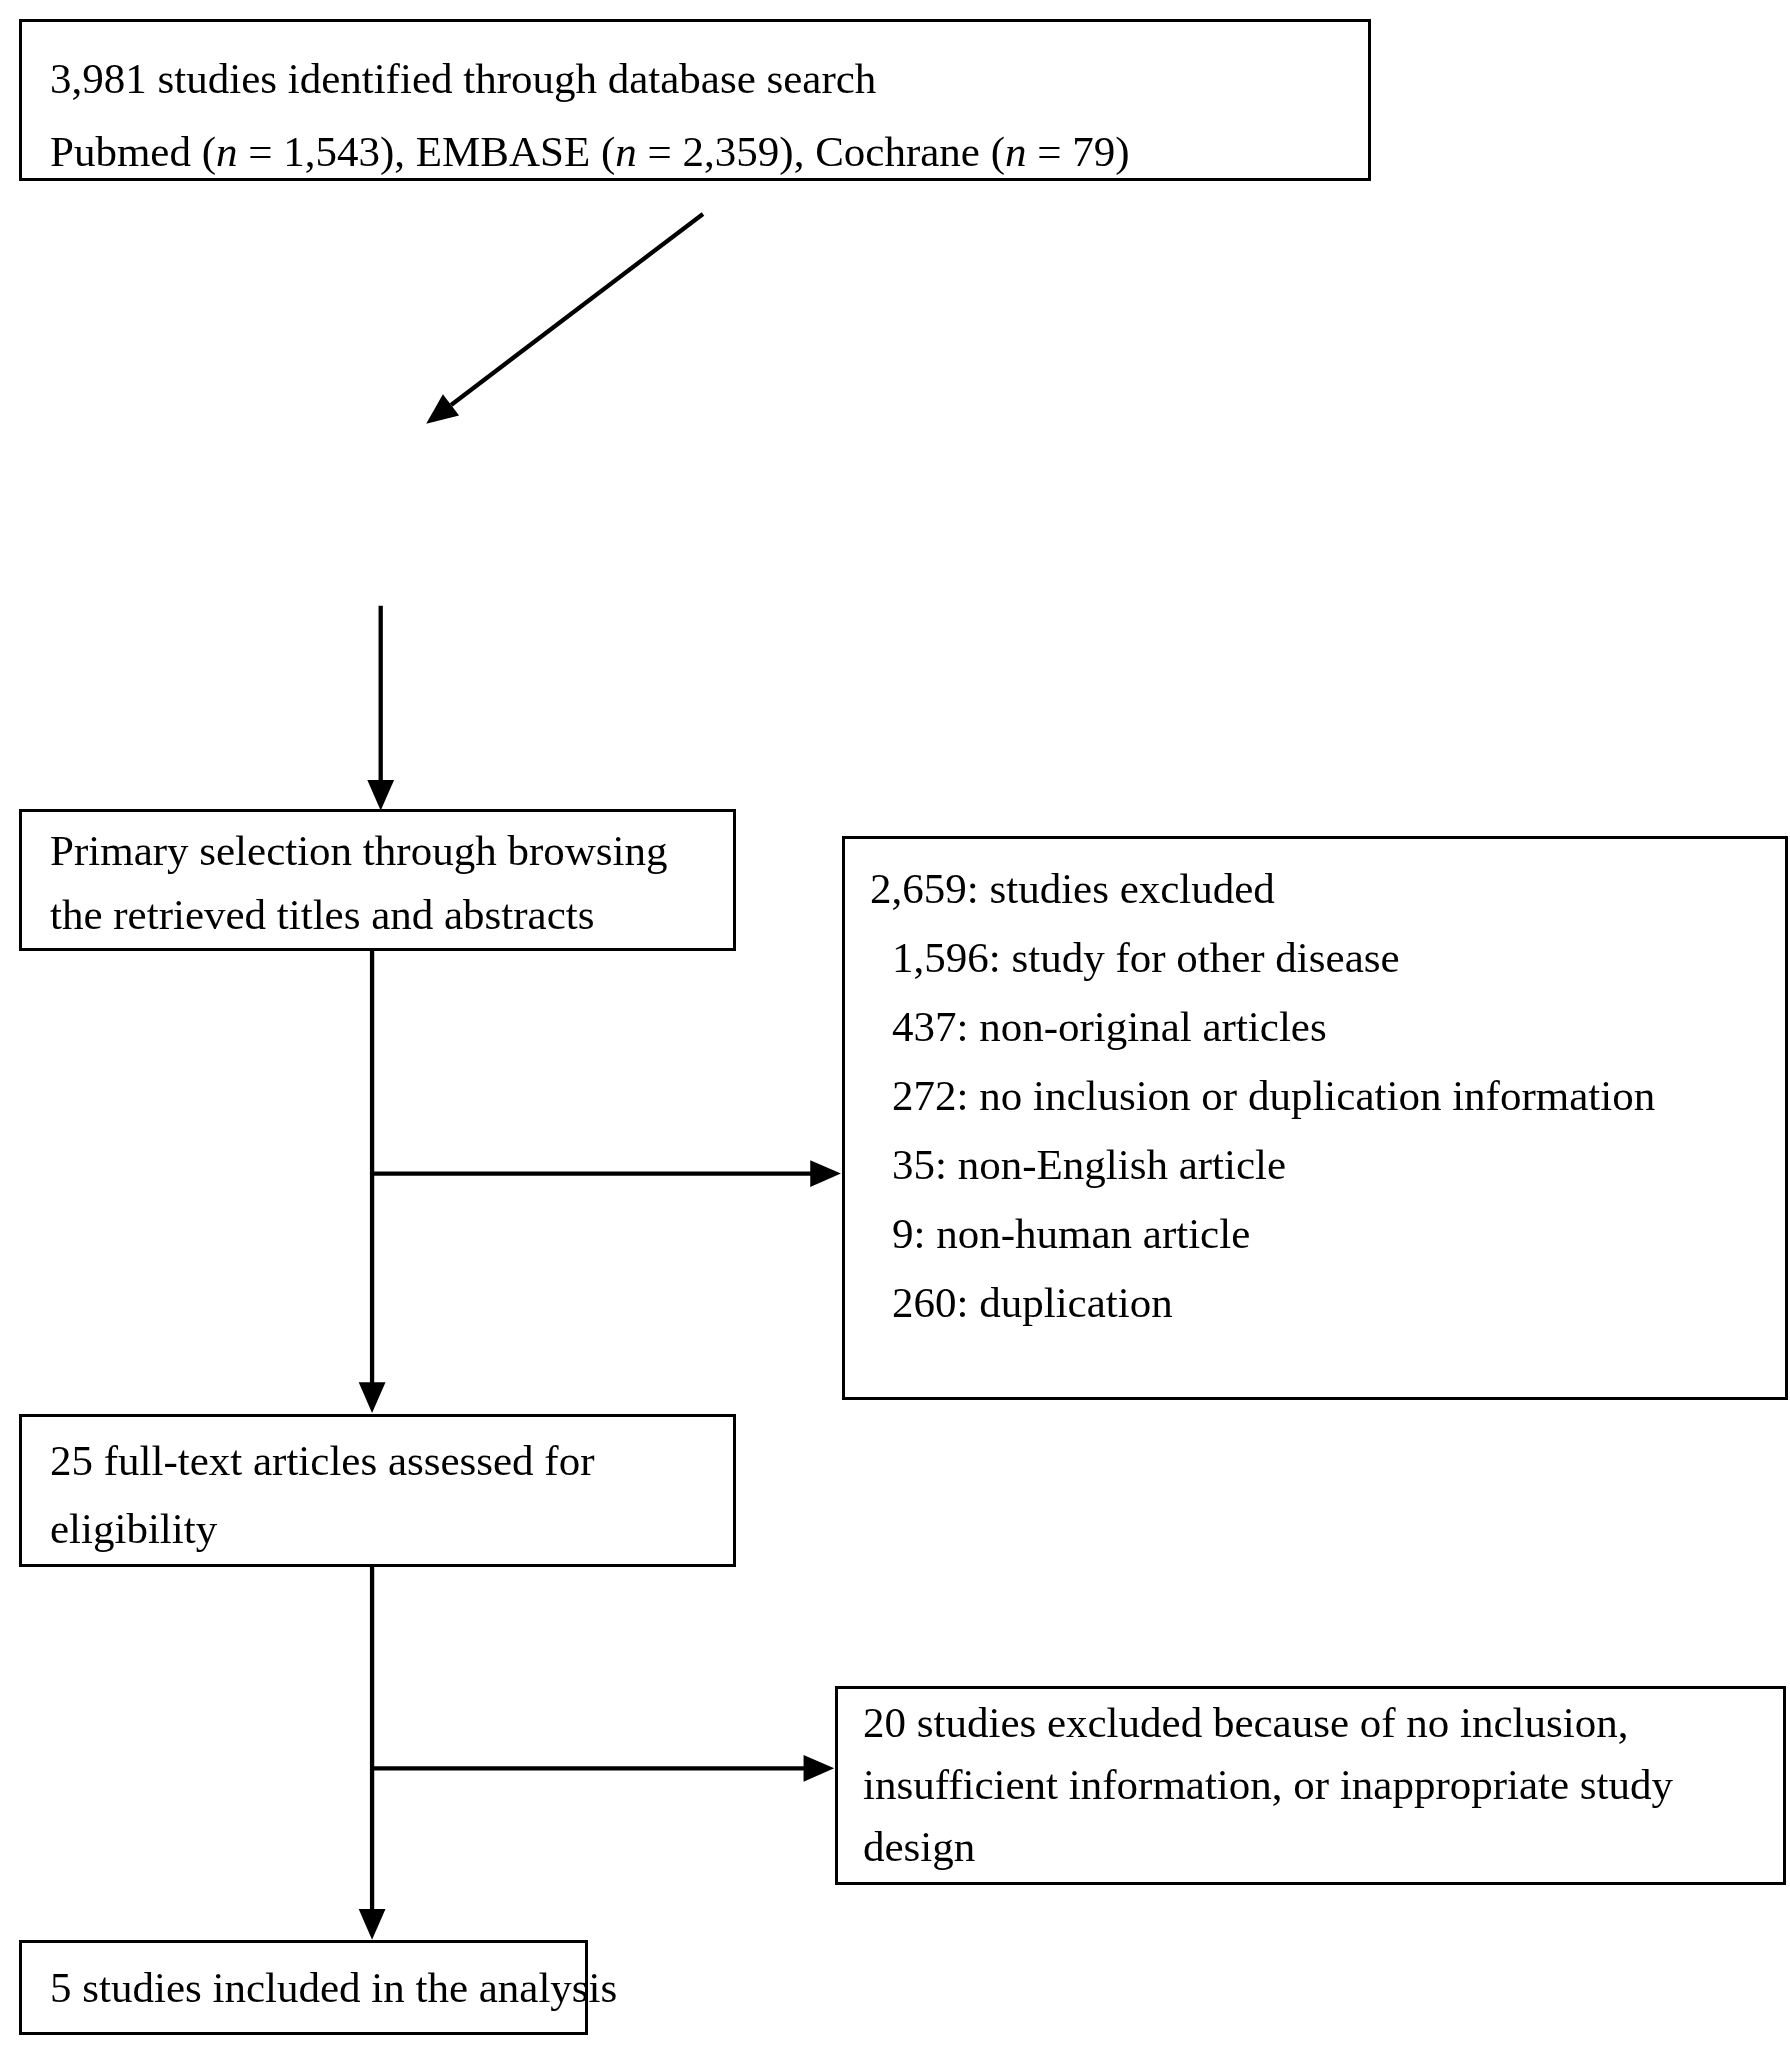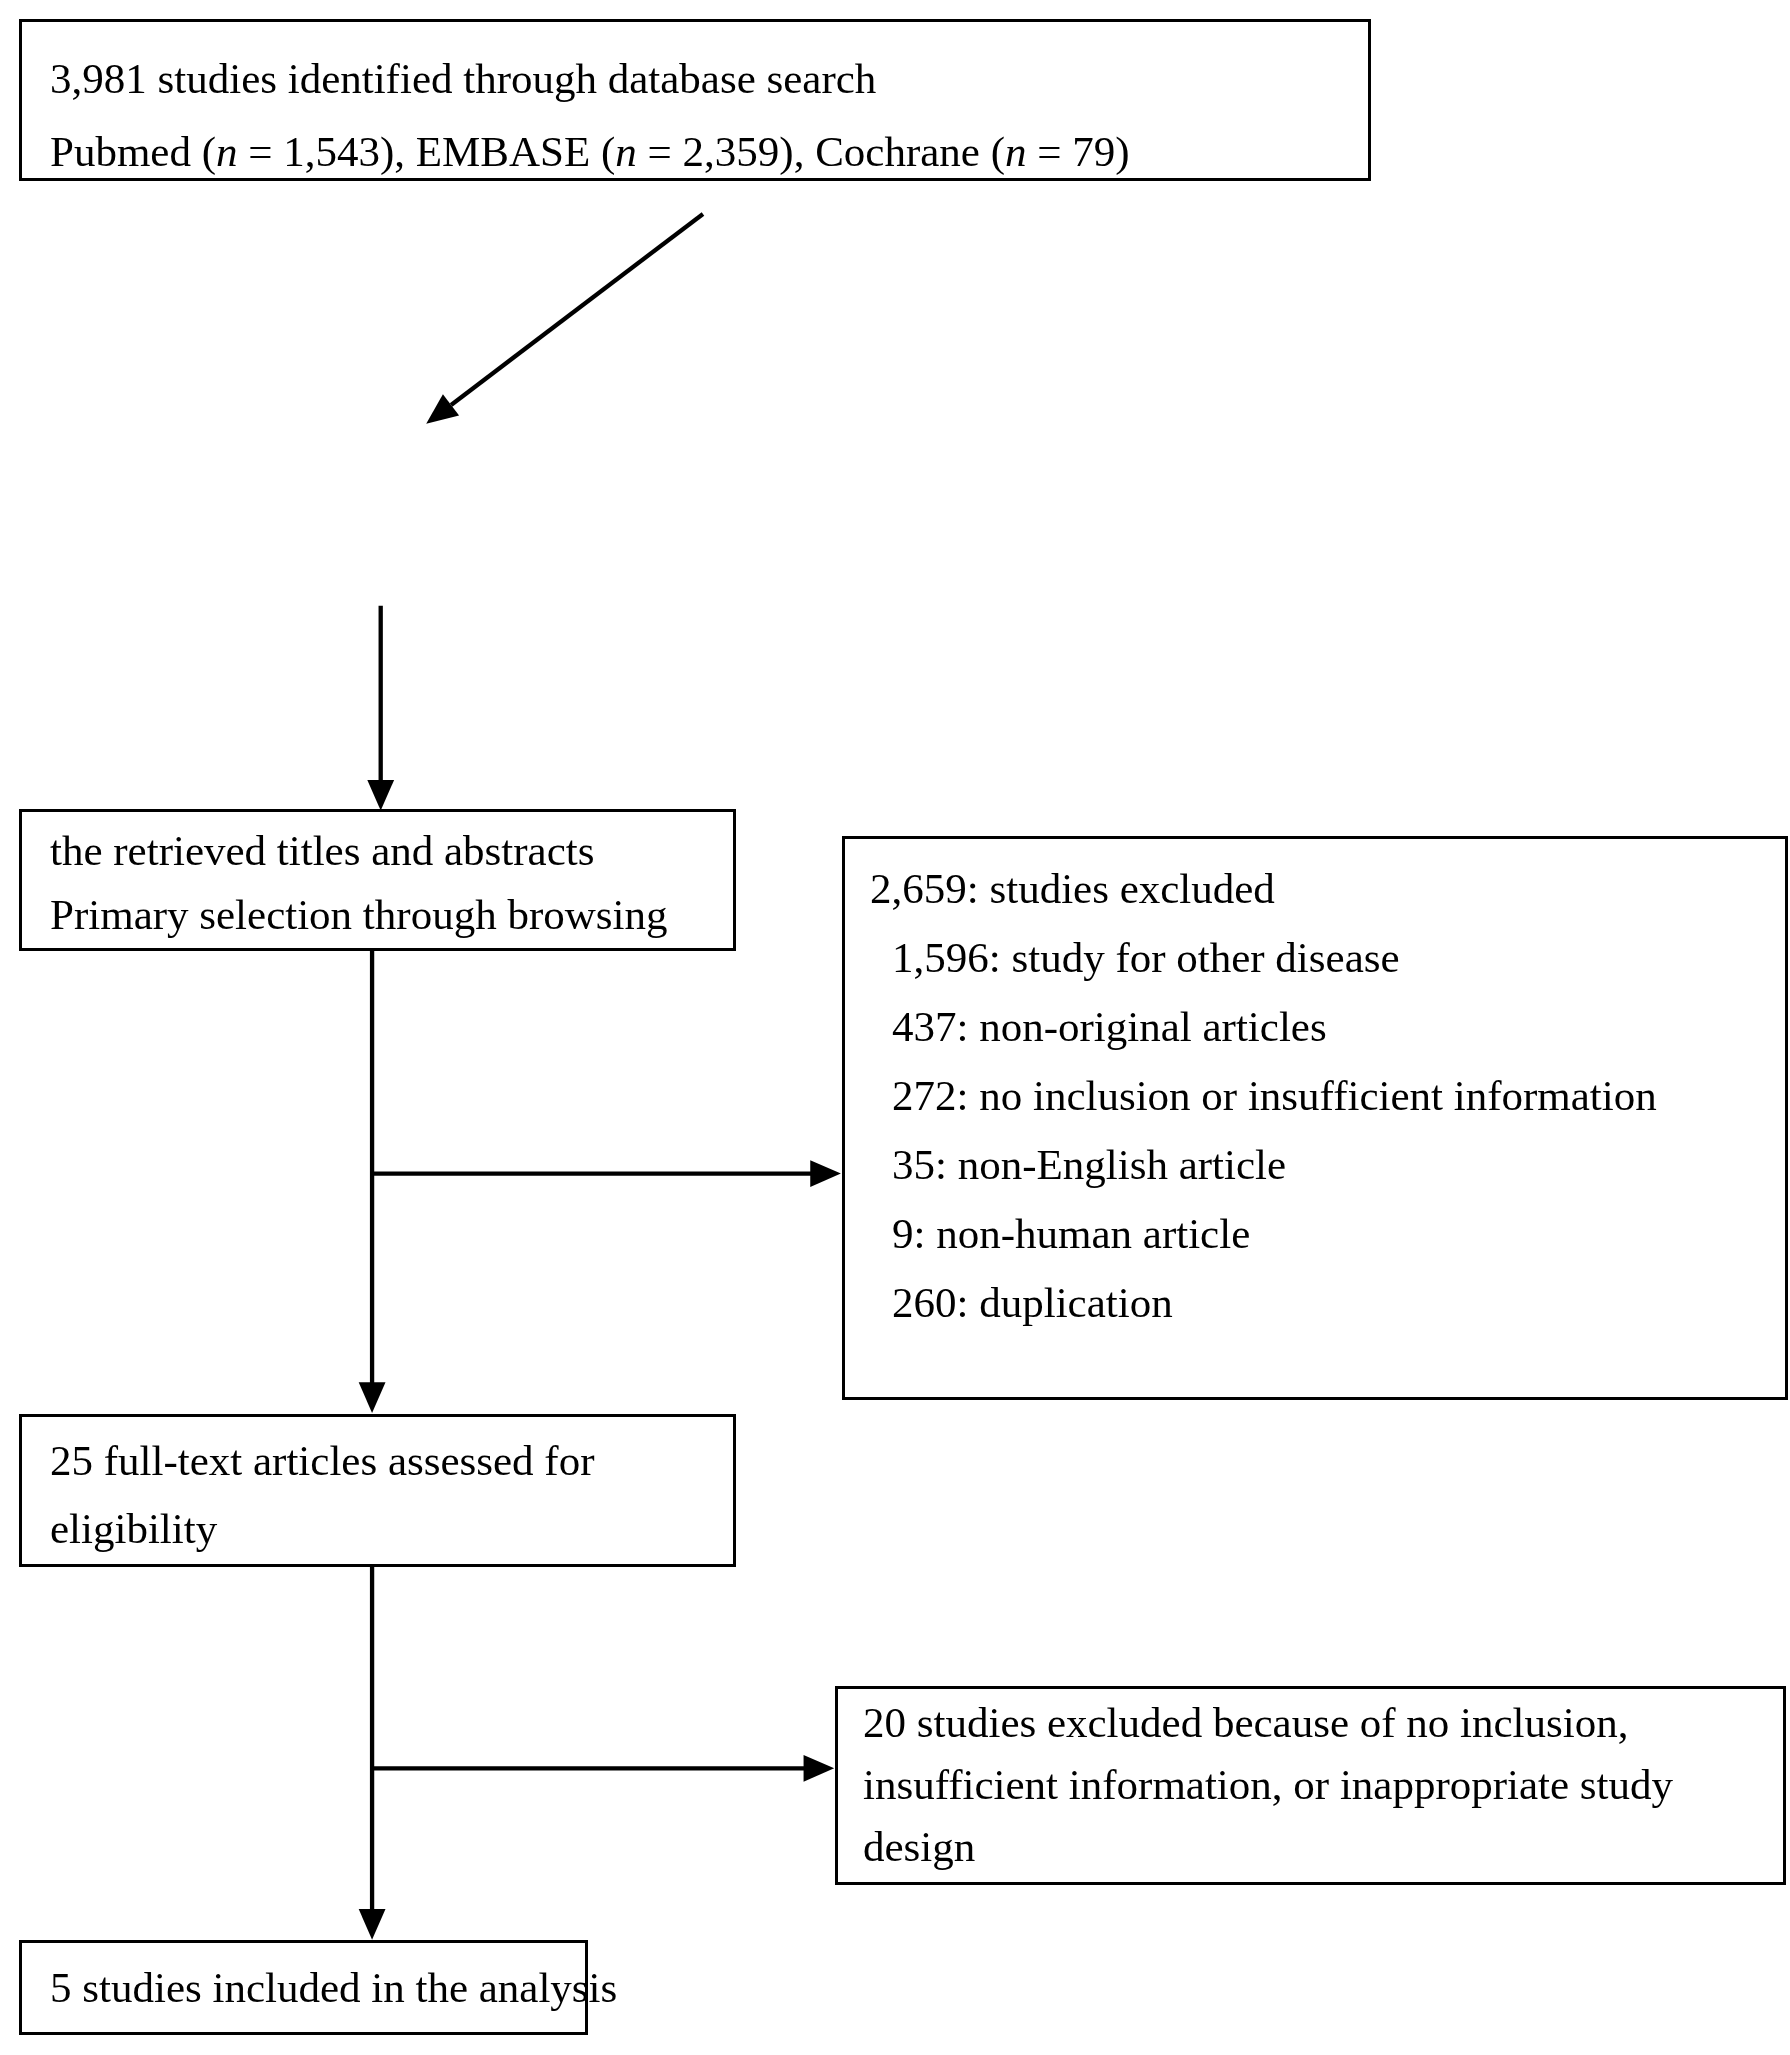--- a/index.html
+++ b/index.html
@@ -92,29 +92,29 @@
     </g>
   </svg>
 
   <div class="box" id="box-identified">
     <span class="bline">3,981 studies identified through database search</span>
     <span class="bline">Pubmed (<i>n</i> = 1,543), EMBASE (<i>n</i> = 2,359), Cochrane (<i>n</i> = 79)</span>
   </div>
 
 
   <div class="box" id="box-primary">
+    <span class="bline">Primary selection through browsing</span>
     <span class="bline">the retrieved titles and abstracts</span>
-    <span class="bline">Primary selection through browsing</span>
   </div>
 
   <div class="box" id="box-excl-a">
     <span class="bline">2,659: studies excluded</span>
     <span class="bline indent">1,596: study for other disease</span>
     <span class="bline indent">437: non-original articles</span>
-    <span class="bline indent">272: no inclusion or insufficient information</span>
+    <span class="bline indent">272: no inclusion or duplication information</span>
     <span class="bline indent">35: non-English article</span>
     <span class="bline indent">9: non-human article</span>
     <span class="bline indent">260: duplication</span>
   </div>
 
   <div class="box" id="box-fulltext">
     <span class="bline">25 full-text articles assessed for</span>
     <span class="bline">eligibility</span>
   </div>
 

